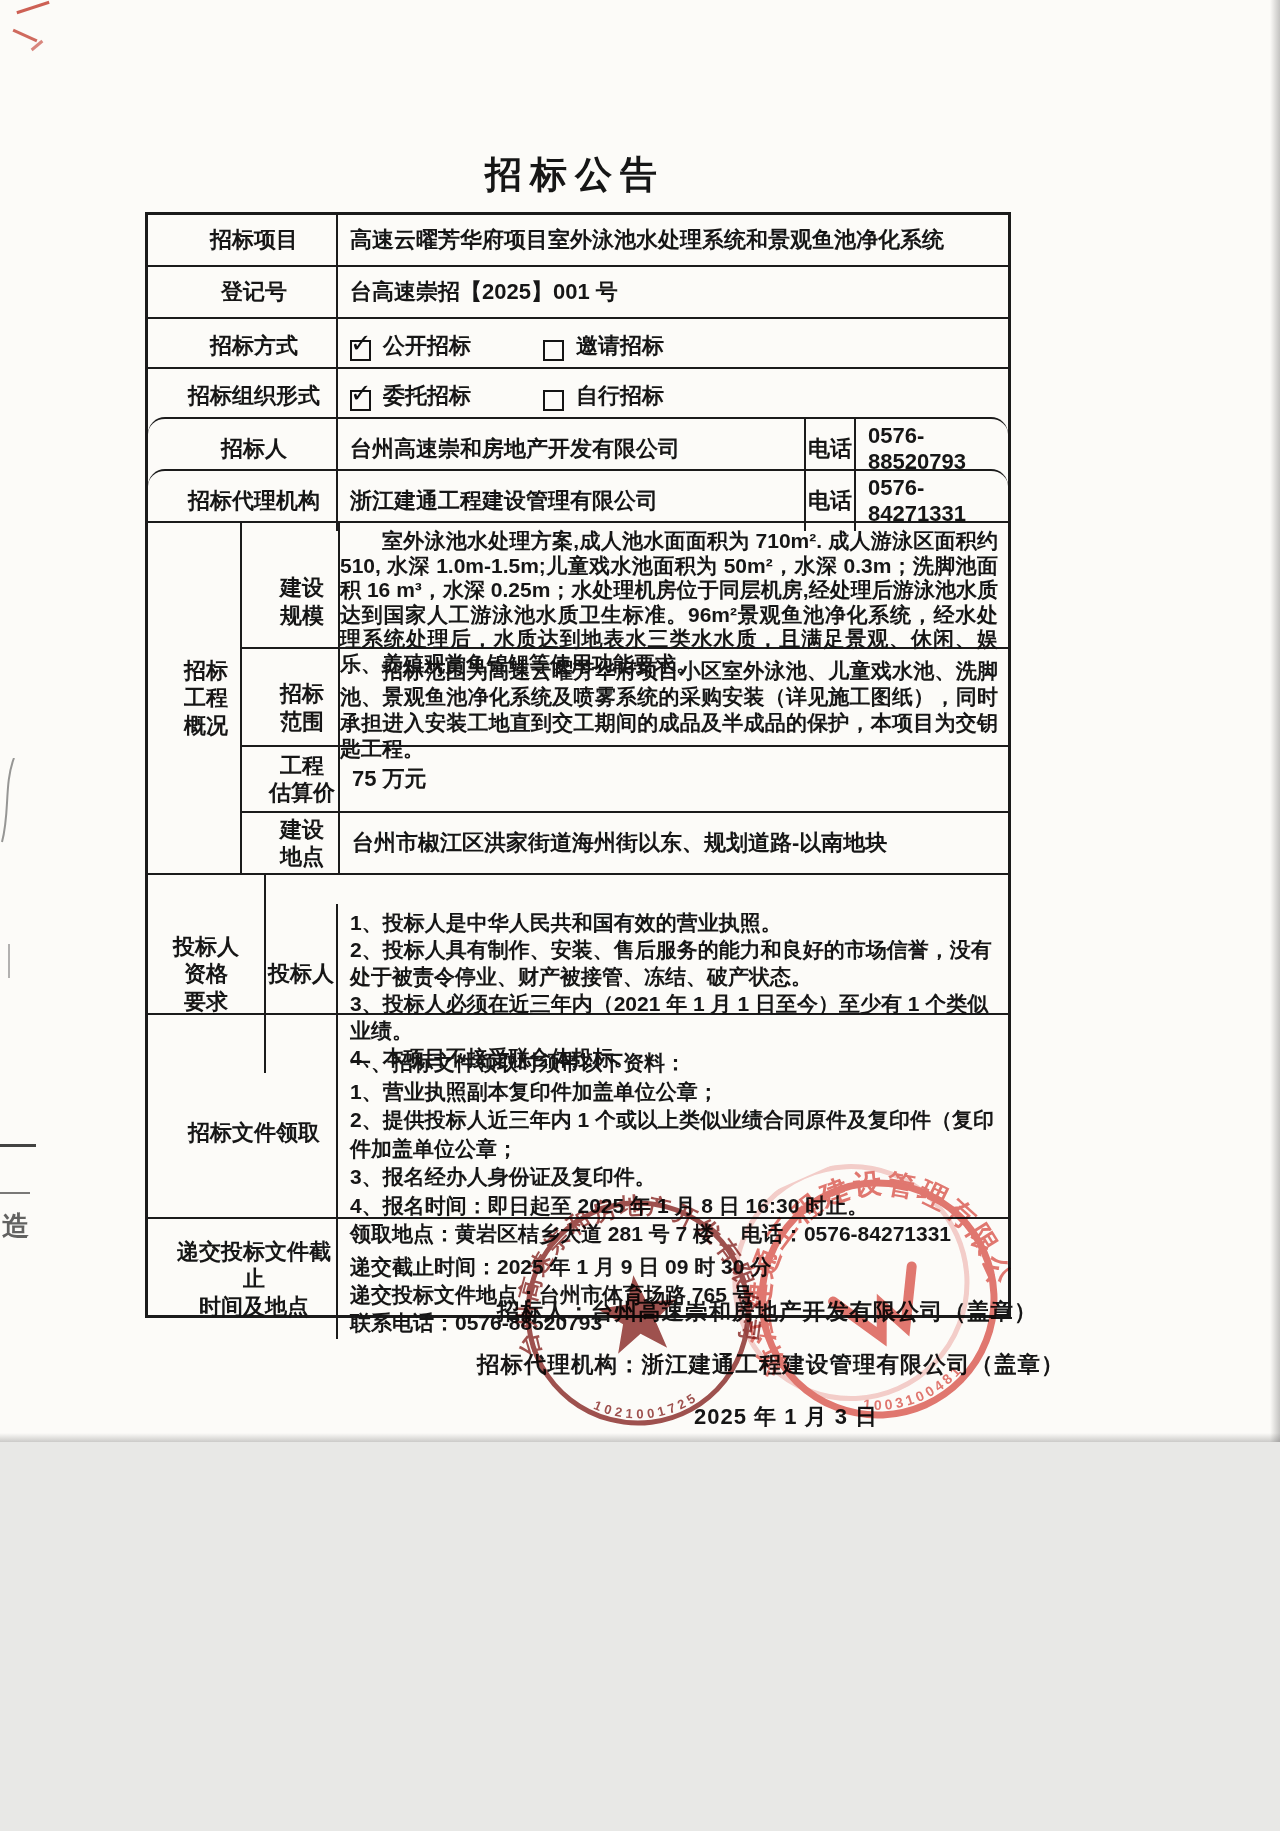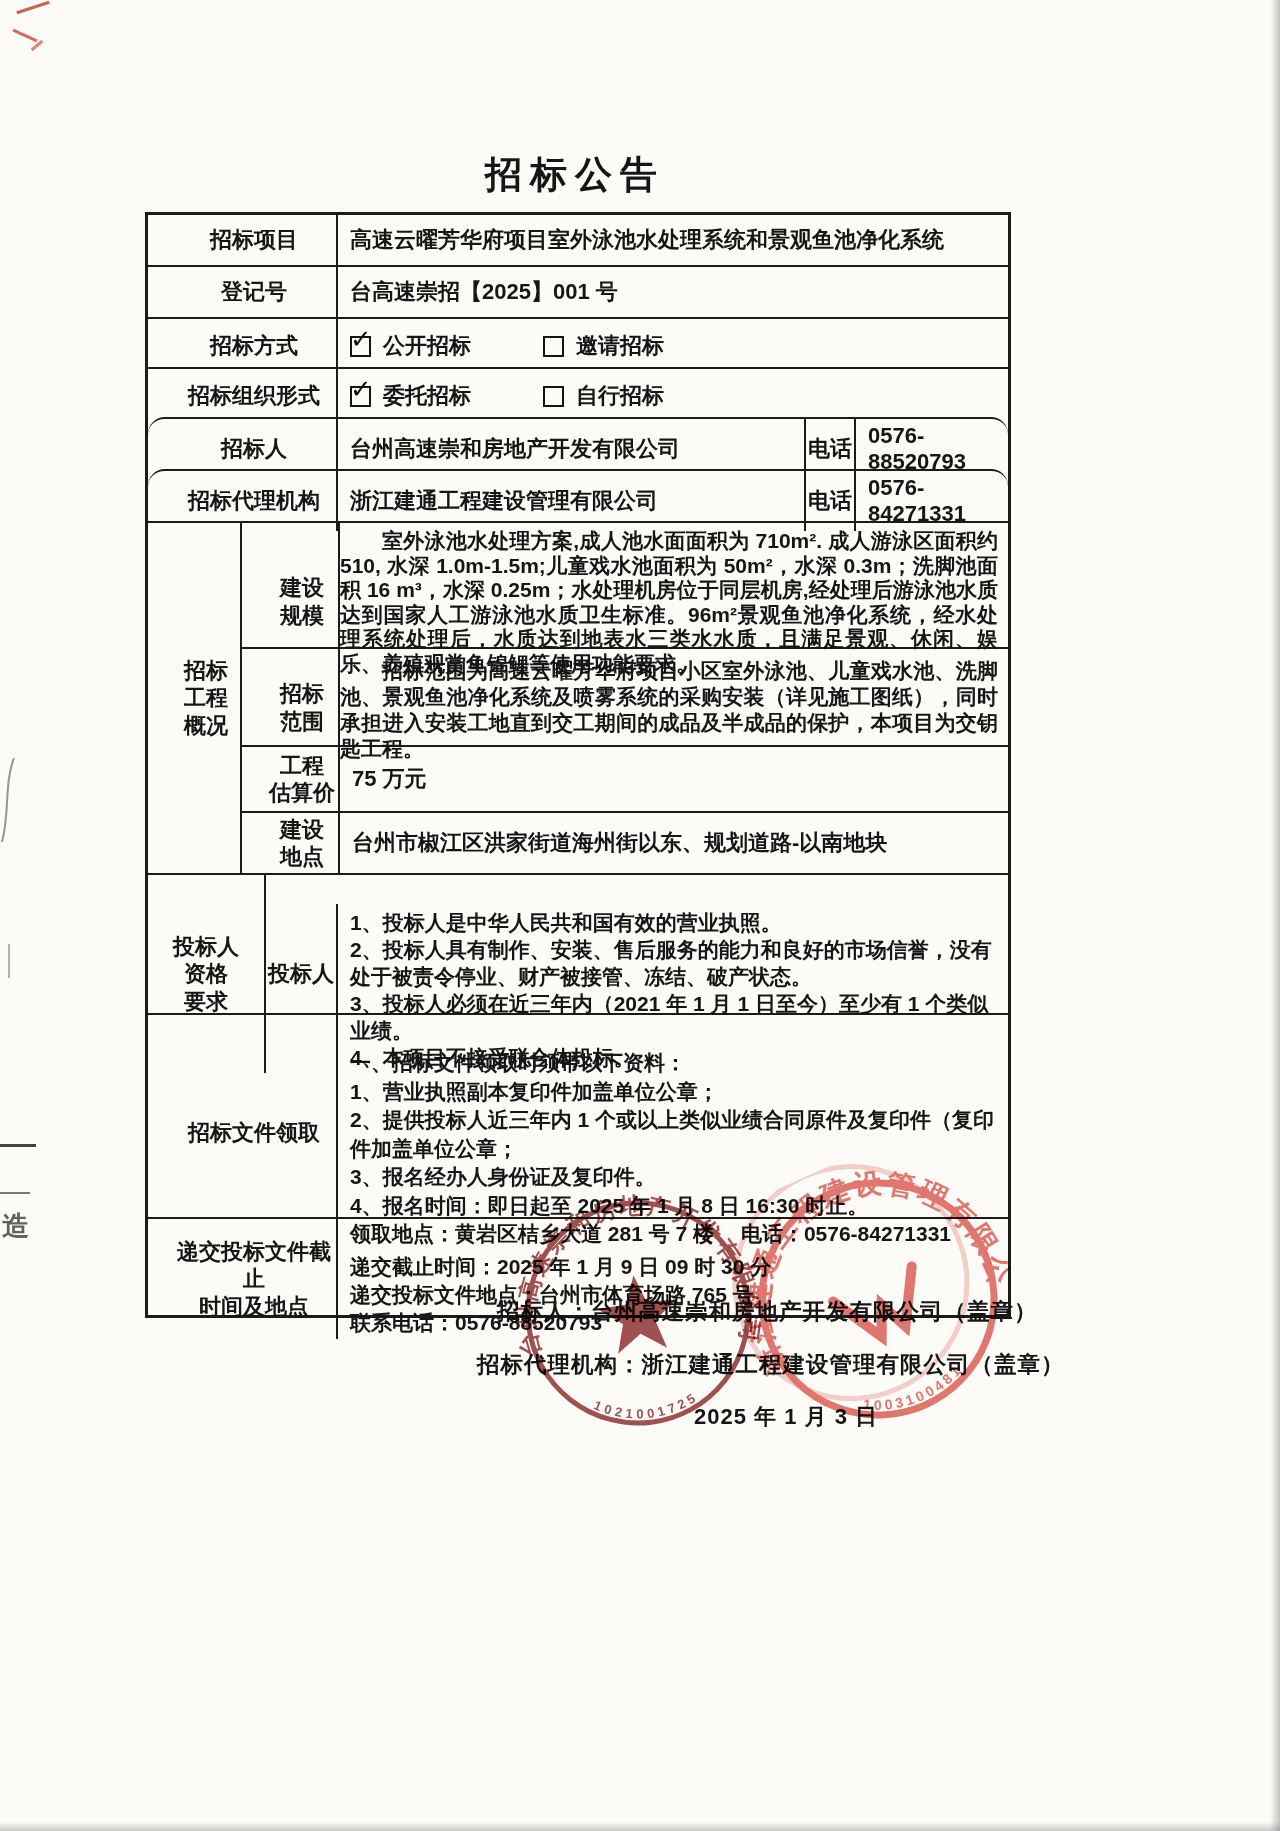--- a/index.html
+++ b/index.html
@@ -1,17 +1,17 @@
 <!DOCTYPE html>
 <html><head>
 <meta charset="utf-8">
 <style>
   html,body{margin:0;padding:0;}
   body{background:#e8e8e6;font-family:"Liberation Sans","DejaVu Sans",sans-serif;}
-  .page{position:relative;width:1280px;height:1831px;background:#fcfbf8;overflow:hidden;color:#161616;}
+  .page{position:relative;width:1280px;height:1442px;background:#fcfbf8;overflow:hidden;color:#161616;}
   
   .edge-right{position:absolute;right:0;top:0;width:10px;height:100%;background:linear-gradient(to right,rgba(0,0,0,0),rgba(90,90,90,.35));}
   .edge-bottom{position:absolute;left:0;bottom:0;width:100%;height:9px;background:linear-gradient(to bottom,rgba(0,0,0,0),rgba(90,90,90,.30));}
 
   .title{position:absolute;top:150px;left:145px;width:860px;text-align:center;font-size:37px;font-weight:700;letter-spacing:8px;margin:0;}
 
   .doc-table{position:absolute;top:212px;left:145px;width:860px;border:3px solid #1b1b1b;box-sizing:content-box;background:transparent;}
   .row{display:grid;border-top:2.5px solid #1b1b1b;}
   .row:first-child{border-top:none;}
   .cell{border-left:2.5px solid #1b1b1b;box-sizing:border-box;}
@@ -21,21 +21,21 @@
   .r-simple{grid-template-columns:188px 1fr;}
   .r-phone{grid-template-columns:188px 444px 74px 154px;border-radius:17px;}
   .r-group{grid-template-columns:92px 1fr;}
   .subrow{display:grid;grid-template-columns:96px 1fr;border-top:2.5px solid #1b1b1b;}
   .subrow:first-child{border-top:none;}
   .para{display:block;font-weight:600;font-size:21px;line-height:24.5px;padding:6px 10px 4px 0;text-align:justify;}
   .para .indent{text-indent:2em;display:block;}
   .list{display:block;font-weight:600;font-size:21px;padding:5px 10px 2px 12px;margin-top:29px;}
   .list div{line-height:27px;}
   .list.loose div{line-height:28.5px;}
-  .cb-row{display:flex;align-items:center;gap:14px;padding:12px 12px;font-weight:700;font-size:22px;}
+  .cb-row{display:flex;align-items:flex-end;gap:14px;padding:12px 12px;font-weight:700;font-size:22px;}
   .cb{position:relative;width:17px;height:17px;border:2.5px solid #141414;display:inline-block;flex:0 0 auto;}
   .cb[data-checked="true"]::after{content:"✓";position:absolute;left:-2px;top:-14px;font-size:26px;font-weight:700;color:#111;}
   .cb-gap{margin-left:58px;}
   .cb-label{margin-left:-2px;}
 
   .footer-line{position:absolute;font-weight:700;font-size:22.5px;letter-spacing:1px;}
   .f1{top:1296px;left:497px;}
   .f2{top:1349px;left:477px;}
   .f-date{top:1402px;left:694px;font-weight:700;font-size:22px;}
 

